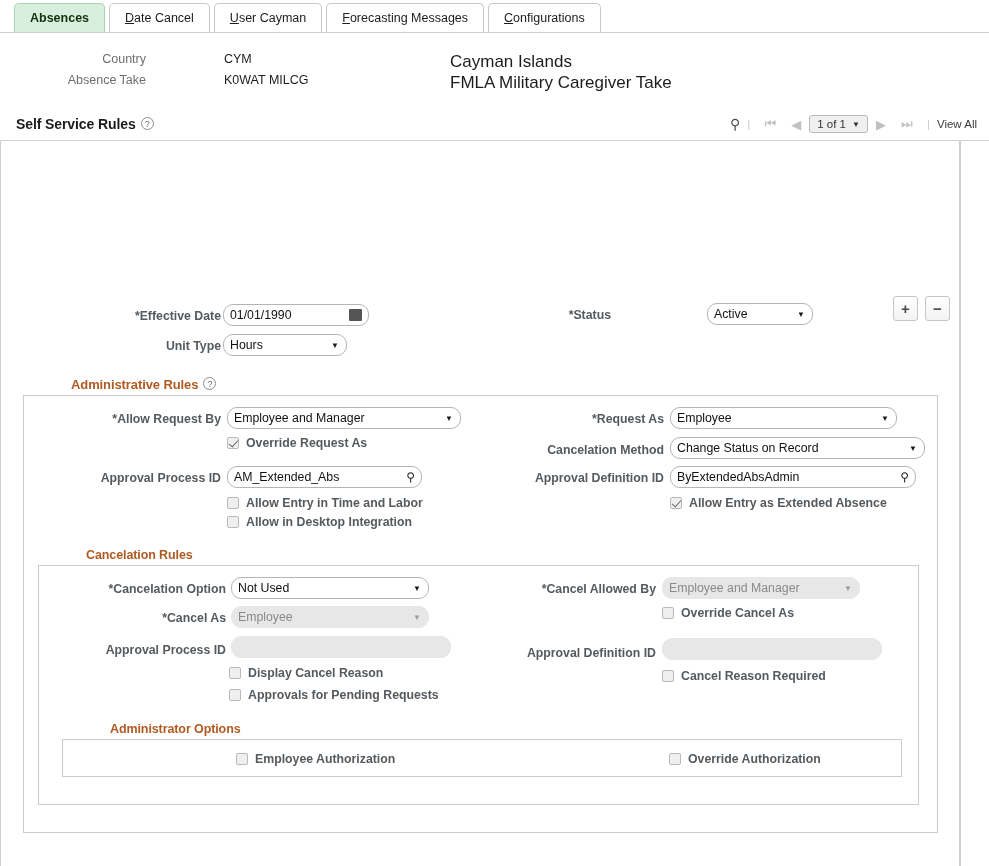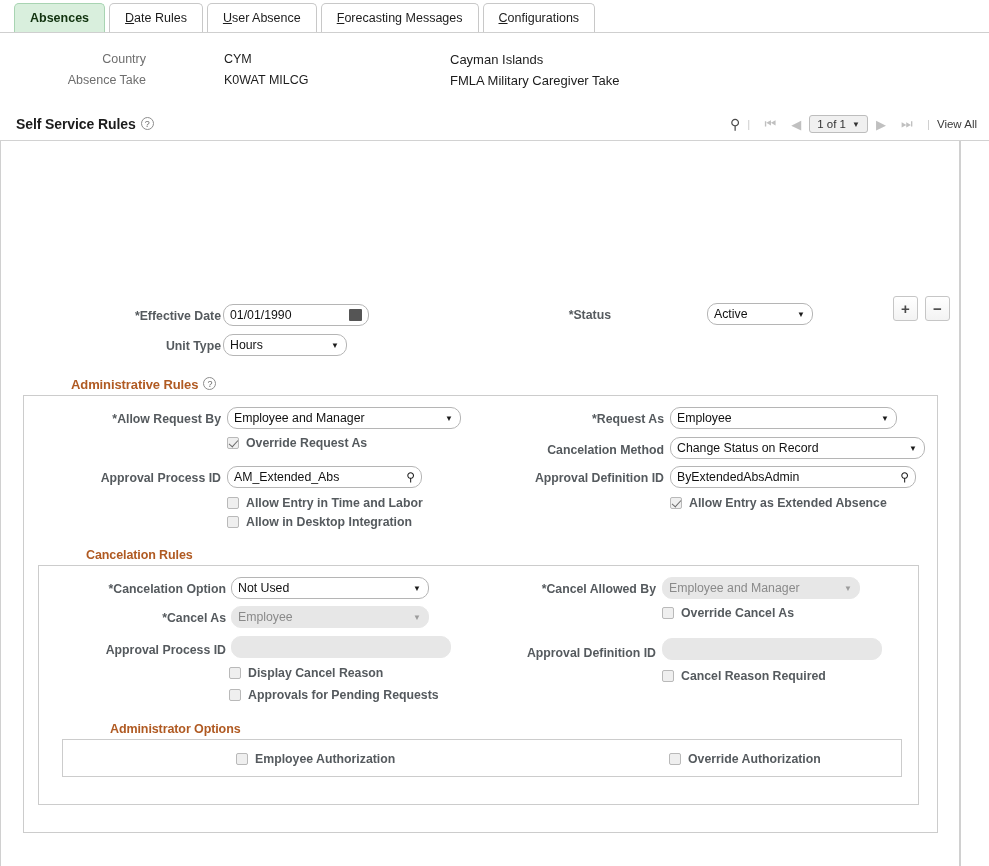--- a/index.html
+++ b/index.html
@@ -47,21 +47,21 @@
   
   .hdrfields {
     position: absolute; left: 0; top: 45px; width: 989px; height: 50px;
   }
   .hrow { position: absolute; left: 0; width: 989px; height: 21px; }
   .hlabel {
     position: absolute; width: 146px; text-align: right;
     color: #6e6e6e; font-size: 12.5px;
   }
   .hval  { position: absolute; left: 224px; color: #1c1c1c; font-size: 12.5px; }
-  .hdesc { position: absolute; left: 450px; color: #1c1c1c; font-size: 13px; }
+  .hdesc { position: absolute; left: 450px; color: #1c1c1c; font-size: 17px; }
 
   
   .grpbar {
     position: absolute; left: 0; top: 110px; width: 989px; height: 31px;
     border-bottom: 1px solid #d2d2d2;
   }
   .grptitle {
     position: absolute; left: 16px; top: 6px;
     font-size: 14px; font-weight: bold; color: #1c1c1c;
     letter-spacing: -0.1px;
@@ -176,25 +176,25 @@
 <body>
 
 <div id="root">
 
   <div class="tabstrip">
     <div class="tab active">
       <span>Absences</span>
     </div>
     <div class="tab">
       <span class="akey">D</span>
-        <span>ate Rules</span>
+        <span>ate Cancel</span>
     </div>
     <div class="tab">
       <span class="akey">U</span>
-        <span>ser Absence</span>
+        <span>ser Cayman</span>
     </div>
     <div class="tab">
       <span class="akey">F</span>
         <span>orecasting Messages</span>
     </div>
     <div class="tab">
       <span class="akey">C</span>
         <span>onfigurations</span>
     </div>
   </div>

